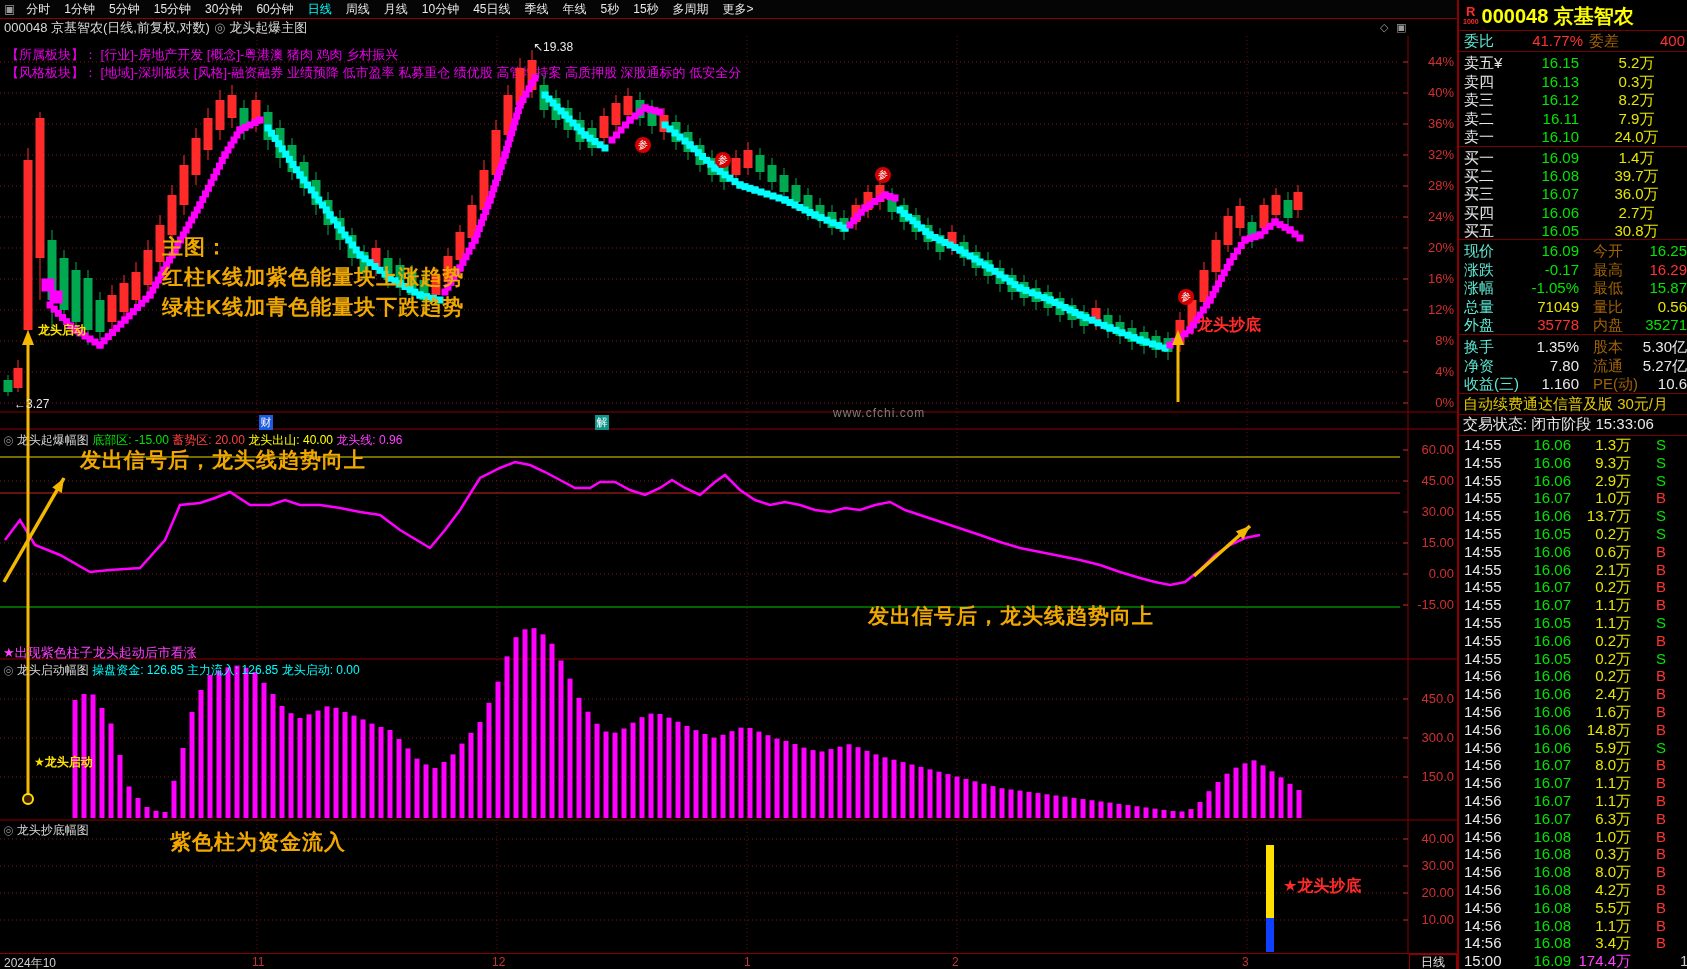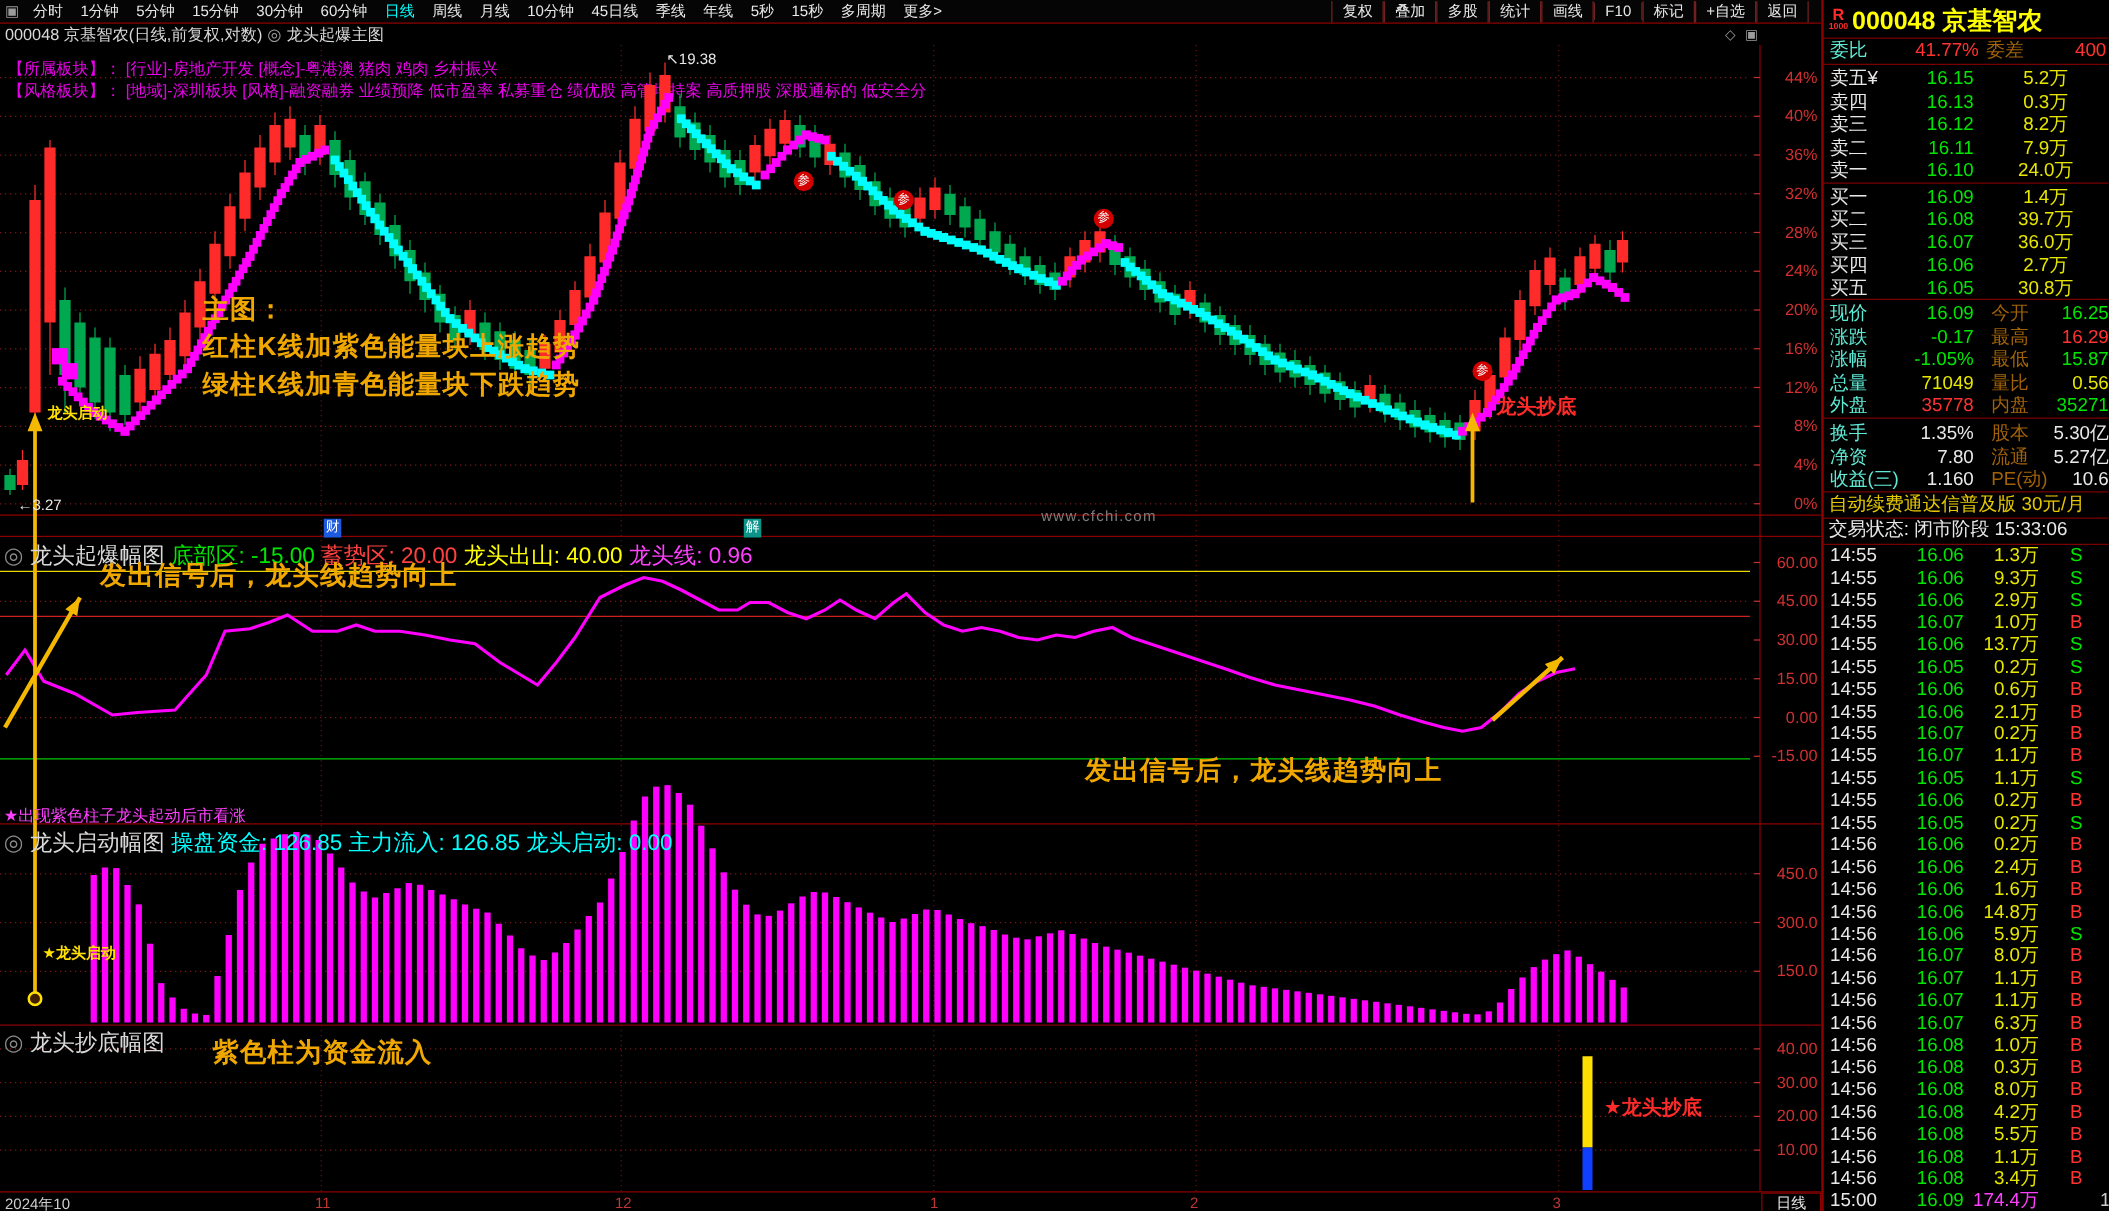--- a/index.html
+++ b/index.html
@@ -14,21 +14,21 @@
   #toolbar{position:absolute;right:240px;top:0;height:18px;display:flex;align-items:center;}
   .tool{border:1px solid #702020;border-top:none;border-bottom:none;padding:0 8px;font-size:12px;color:#e8e8e8;}
   
   #titlebar{left:0;top:19px;width:1457px;height:17px;color:#d8d8d8;font-size:13px;display:flex;align-items:center;}
   .dimicon{color:#9a9a9a;margin:0 4px;}
   
   .board-row{font-size:13px;color:#e800e8;white-space:nowrap;}
   
   .scale-label{position:absolute;left:1402px;width:52px;text-align:right;color:#d23030;font-size:13px;line-height:14px;}
   
-  .pane-header{position:absolute;font-size:18px;white-space:nowrap;color:#d8d8d8;}
+  .pane-header{position:absolute;font-size:12px;white-space:nowrap;color:#d8d8d8;}
   .ph-circle{color:#8a8a8a;}
   .f-green{color:#00e600;} .f-red{color:#ff4040;} .f-yellow{color:#ffff00;} .f-magenta{color:#ff40ff;} .f-cyan{color:#00ffff;}
   .gold-note{position:absolute;color:#f0a800;font-weight:bold;font-size:21px;letter-spacing:1px;white-space:nowrap;}
   .sig-yellow{position:absolute;color:#ffe000;font-size:12px;font-weight:bold;white-space:nowrap;}
   .sig-red{position:absolute;color:#ff2a2a;font-size:16px;font-weight:bold;white-space:nowrap;}
   .marker-white{position:absolute;color:#e8e8e8;font-size:12px;white-space:nowrap;}
   #watermark{position:absolute;color:#7d7d7d;font-size:12px;letter-spacing:1px;}
   .badge{position:absolute;width:16px;height:16px;border-radius:50%;background:#d40000;color:#fff;
          font-size:10px;line-height:16px;text-align:center;}
   .evmark{position:absolute;width:14px;height:15px;color:#fff;font-size:11px;line-height:15px;text-align:center;}
@@ -66,31 +66,20 @@
 </style>
 </head>
 <body>
 
 <div id="app">
 
   <div class="abs" id="topbar">
     <span class="dimicon">▣</span>
     <span id="periods"><span class="period">分时</span><span class="period">1分钟</span><span class="period">5分钟</span><span class="period">15分钟</span><span class="period">30分钟</span><span class="period">60分钟</span><span class="period active">日线</span><span class="period">周线</span><span class="period">月线</span><span class="period">10分钟</span><span class="period">45日线</span><span class="period">季线</span><span class="period">年线</span><span class="period">5秒</span><span class="period">15秒</span><span class="period">多周期</span><span class="period">更多&gt;</span></span>
   </div>
-  <div class="abs" id="toolbar">
-      <span class="tool">复权</span>
-      <span class="tool">叠加</span>
-      <span class="tool">多股</span>
-      <span class="tool">统计</span>
-      <span class="tool">画线</span>
-      <span class="tool">F10</span>
-      <span class="tool">标记</span>
-      <span class="tool">+自选</span>
-      <span class="tool">返回</span>
-    </div>
 
   <div class="abs" id="titlebar">
     <span style="margin-left:4px">000048 京基智农(日线,前复权,对数)</span>
     <span class="dimicon">◎</span>
     <span>龙头起爆主图</span>
   </div>
   <div class="abs" style="left:1380px;top:21px;color:#9a9a9a;font-size:11px">◇</div>
   <div class="abs" style="left:1396px;top:21px;color:#9a9a9a;font-size:11px">▣</div>
 
   <div class="abs board-row" style="left:6px;top:46px">【所属板块】：  [行业]-房地产开发 [概念]-粤港澳 猪肉 鸡肉 乡村振兴</div>

